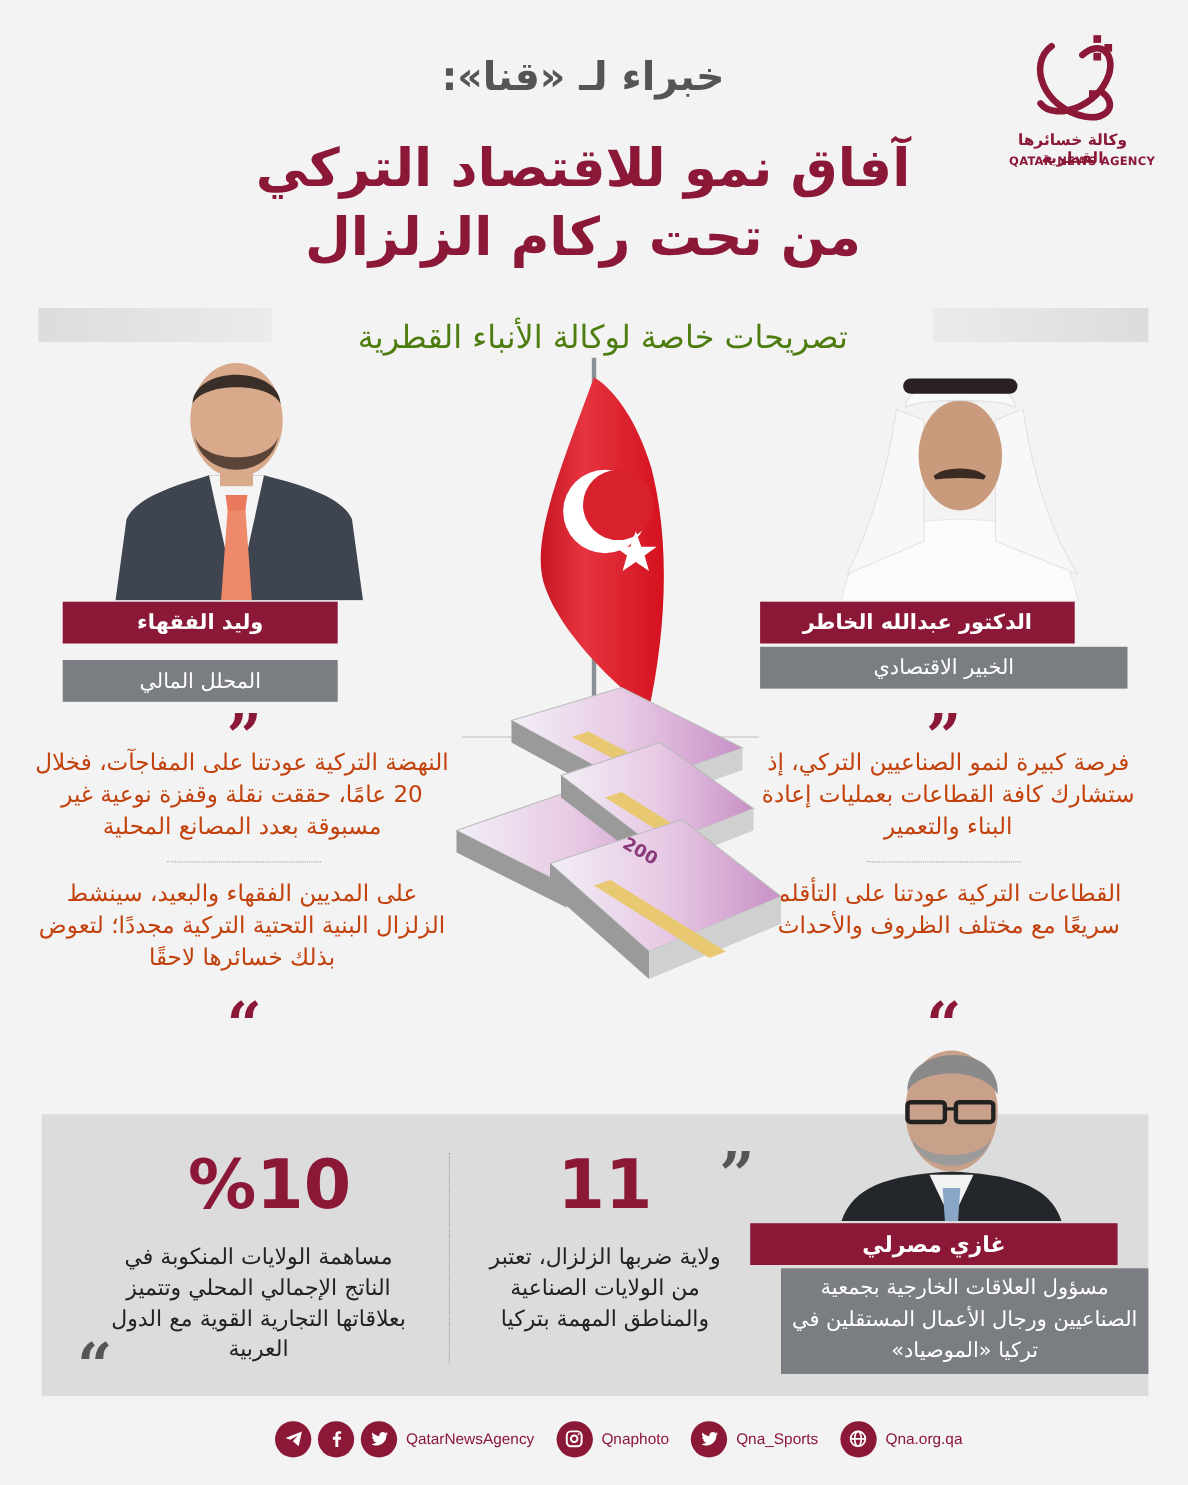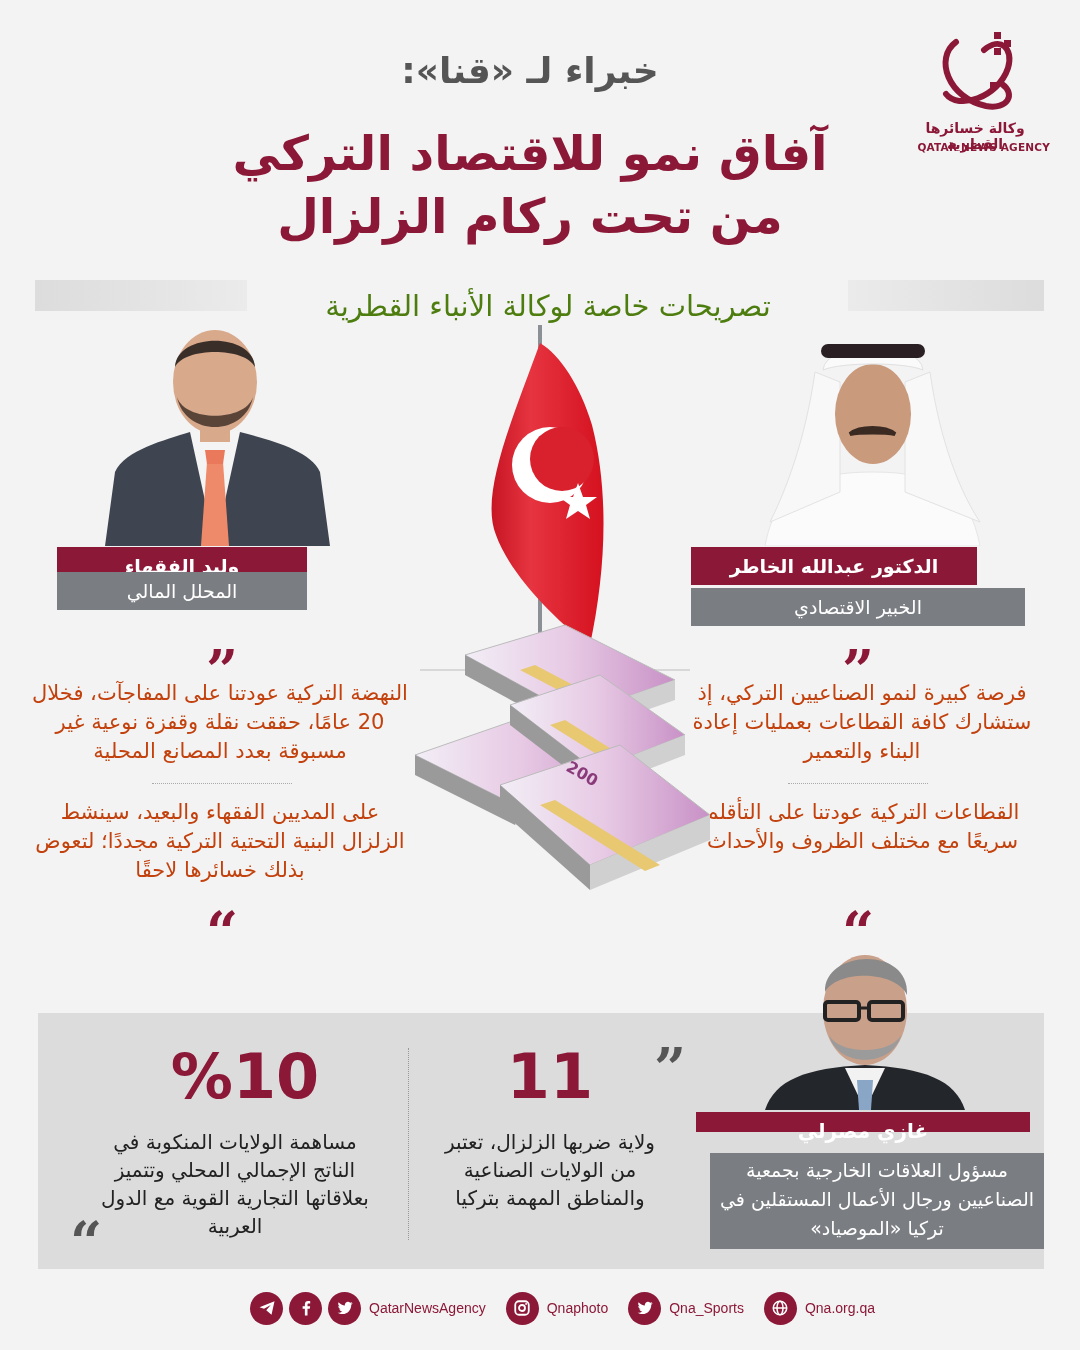--- a/index.html
+++ b/index.html
@@ -33,40 +33,40 @@
   
   .photo { overflow: hidden; }
   .photo-left { left: 95px; top: 322px; width: 240px; height: 224px; }
   .photo-right { left: 745px; top: 322px; width: 255px; height: 224px; }
   .photo-bottom { left: 745px; top: 940px; width: 240px; height: 170px; }
 
   
   .namebar { background: #8c1838; color: #fff; font-weight: bold; font-size: 19px; height: 38px; line-height: 38px; direction: rtl; text-align: center; }
   .rolebar { background: #7a7d82; color: #fff; font-size: 19px; height: 38px; line-height: 38px; direction: rtl; text-align: center; }
   .nb-left { left: 57px; top: 547px; width: 250px; }
-  .rb-left { left: 57px; top: 572px; width: 250px; }
+  .rb-left { left: 57px; top: 600px; width: 250px; }
   .nb-right { left: 691px; top: 547px; width: 286px; }
   .rb-right { left: 691px; top: 588px; width: 334px; }
 
   
   .qmark { font-family: "DejaVu Serif", serif; font-weight: bold; font-size: 56px; line-height: 40px; color: #8c1838; width: 60px; text-align: center; }
   .qmark.grey { color: #555; }
   .qtext { direction: rtl; text-align: center; font-size: 21px; line-height: 29px; color: #c2410c; }
   .dotsep { border-top: 1.5px dotted #aaa; height: 0; }
 
   
   .flagwrap { left: 400px; top: 325px; width: 310px; height: 640px; }
 
   
   .statbox { left: 38px; top: 1013px; width: 1006px; height: 256px; background: #dcdcdc; }
   .bignum { font-size: 62px; font-weight: bold; color: #8c1838; text-align: center; line-height: 70px; }
   .stattext { direction: rtl; text-align: center; font-size: 20px; line-height: 28px; color: #222; }
   .vsep { left: 408px; top: 1048px; width: 0; height: 192px; border-left: 1.5px dotted #999; }
 
-  .nb-bottom { left: 696px; top: 1112px; width: 334px; height: 20px; font-size: 20px; }
+  .nb-bottom { left: 682px; top: 1112px; width: 334px; height: 38px; font-size: 20px; }
   .rb-bottom { left: 710px; top: 1153px; width: 334px; height: 96px; font-size: 19px; line-height: 29px; padding-top: 3px; }
 
   
   .footer { left: 250px; top: 1291px; height: 34px; display: flex; align-items: center; gap: 6px; }
   .sicon { width: 33px; height: 33px; border-radius: 50%; background: #8c1838; display: flex; align-items: center; justify-content: center; color: #fff; font-weight: bold; font-size: 17px; }
   .handle { font-family: "Liberation Sans", sans-serif; font-size: 14px; color: #8c1838; margin-right: 14px; margin-left: 2px; }
 </style>
 </head>
 <body>
 

